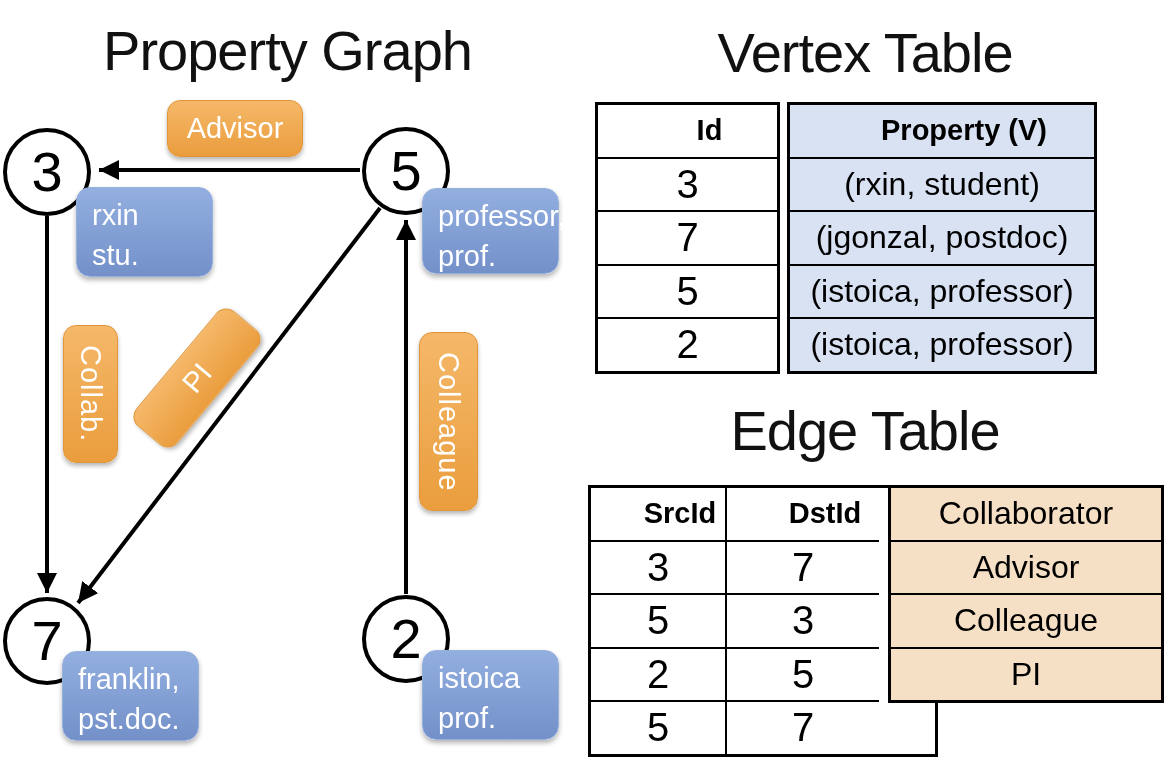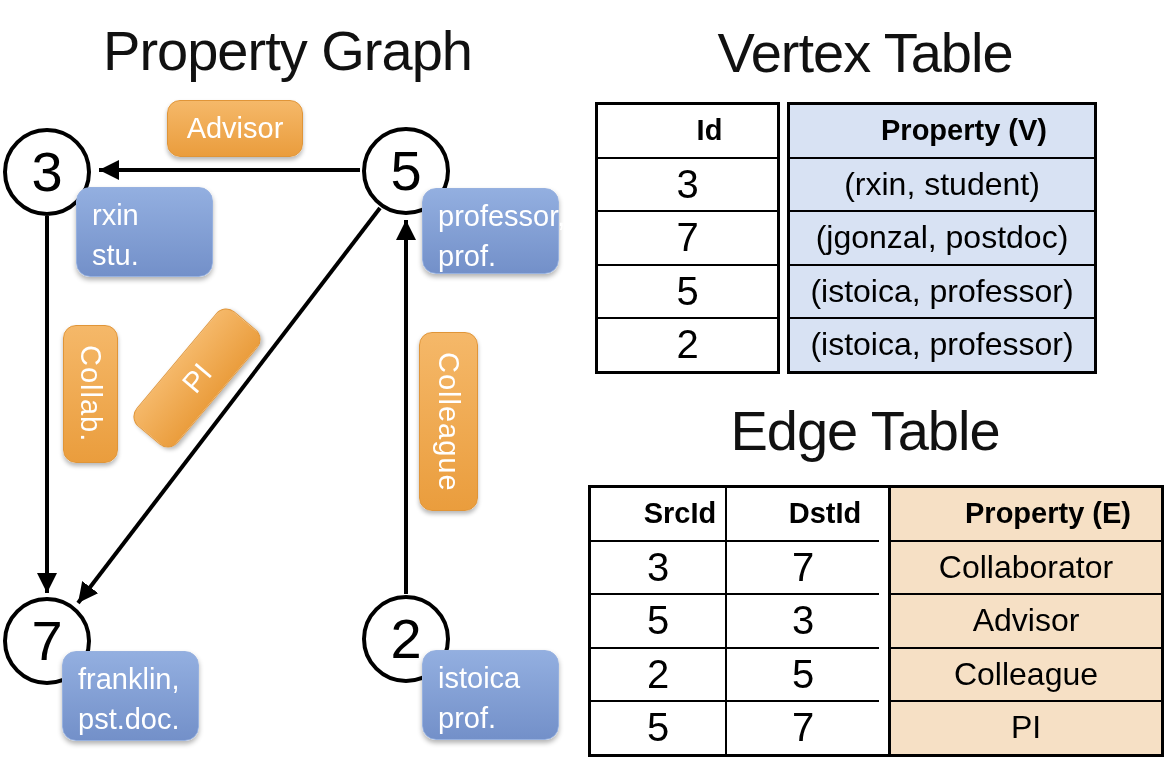--- a/index.html
+++ b/index.html
@@ -135,20 +135,19 @@
     </div>
     <div class="et-col" id="et-dst">
       <div class="cell hdr">DstId</div>
       <div class="cell num">7</div>
       <div class="cell num">3</div>
       <div class="cell num">5</div>
       <div class="cell num">7</div>
     </div>
   </div>
   <div class="subtable" id="et-prop">
-    <div class="cell hdr">Property (E)</div>
     <div class="cell txt">Collaborator</div>
     <div class="cell txt">Advisor</div>
     <div class="cell txt">Colleague</div>
     <div class="cell txt">PI</div>
   </div>
 
 </div>
 
 </body></html>

